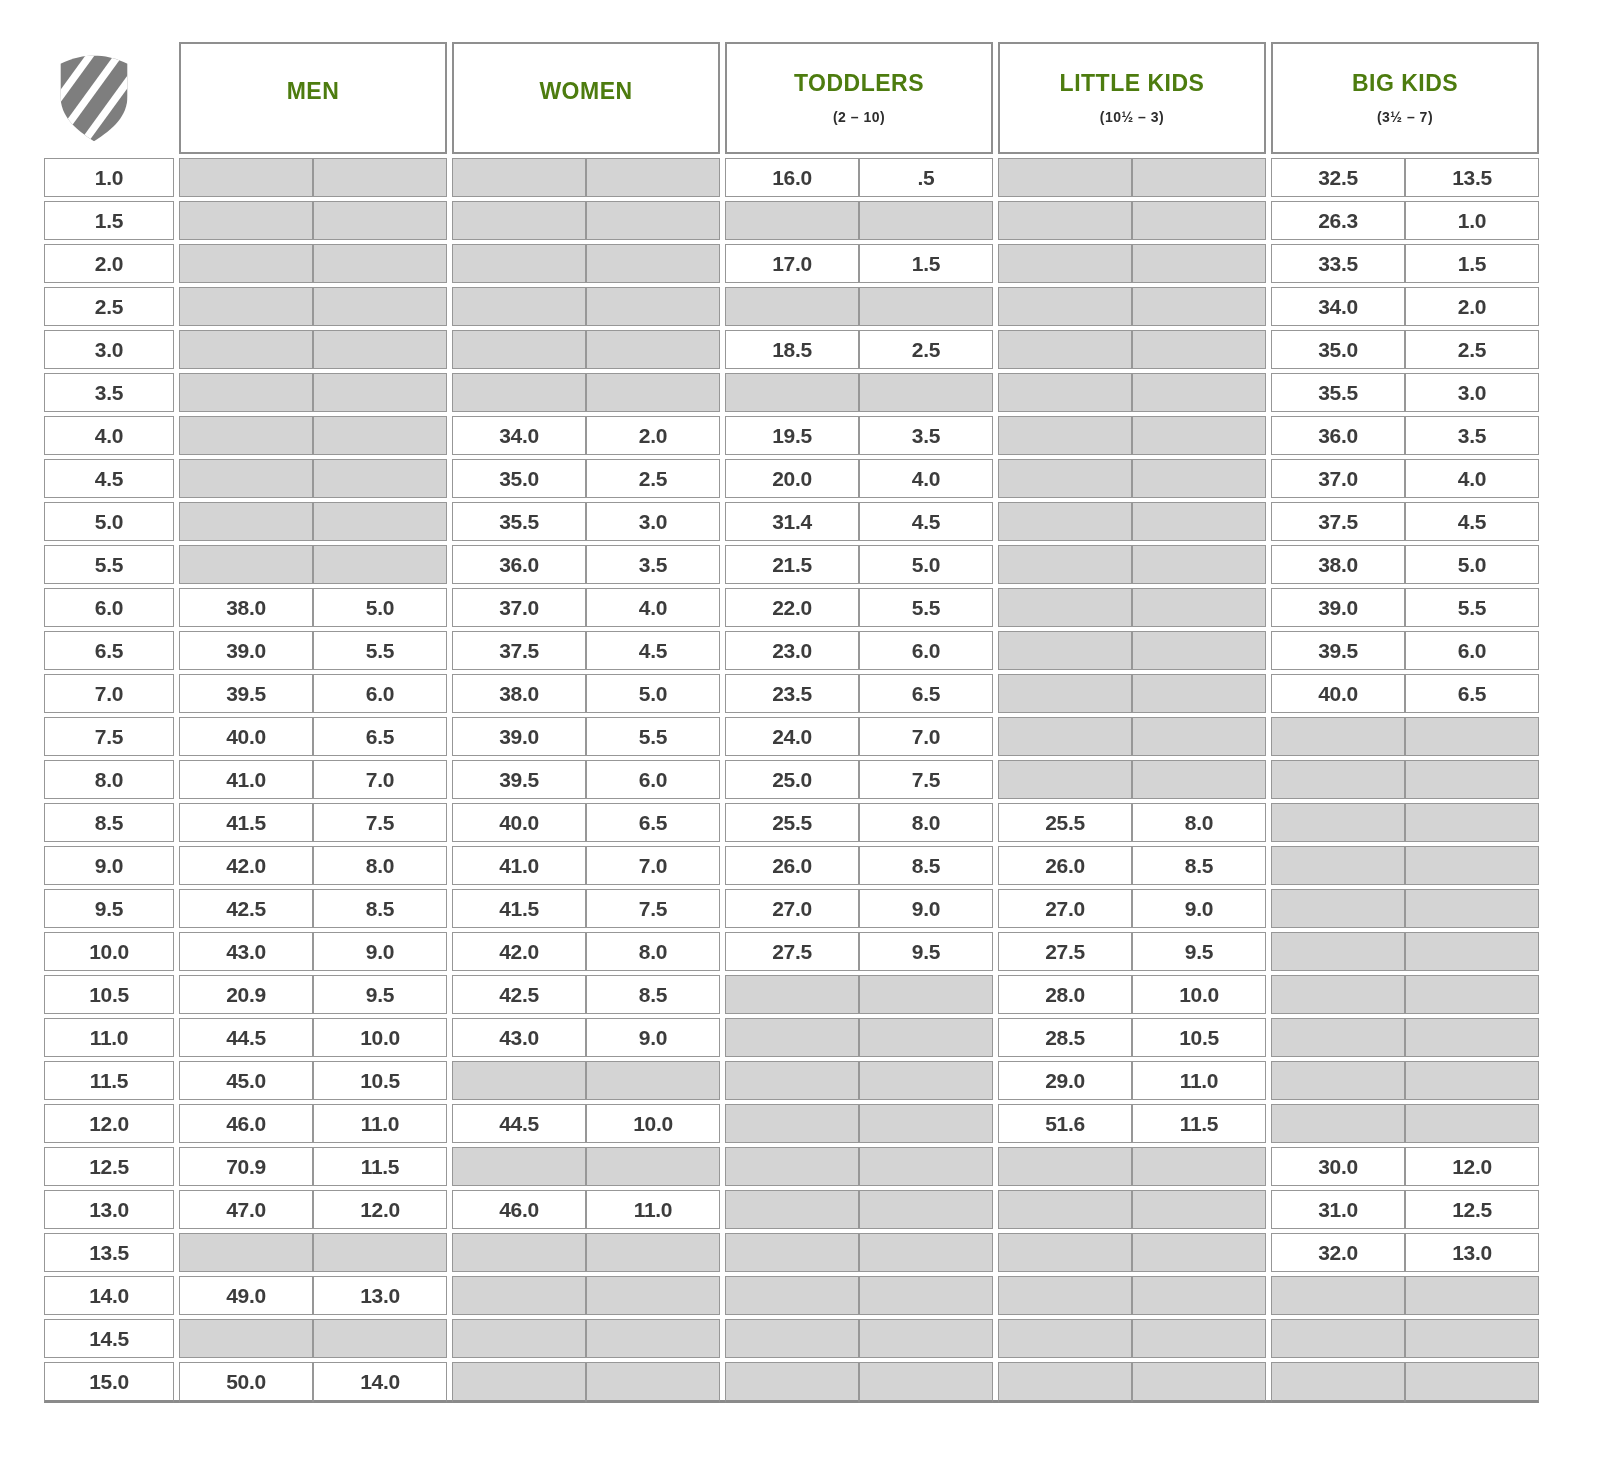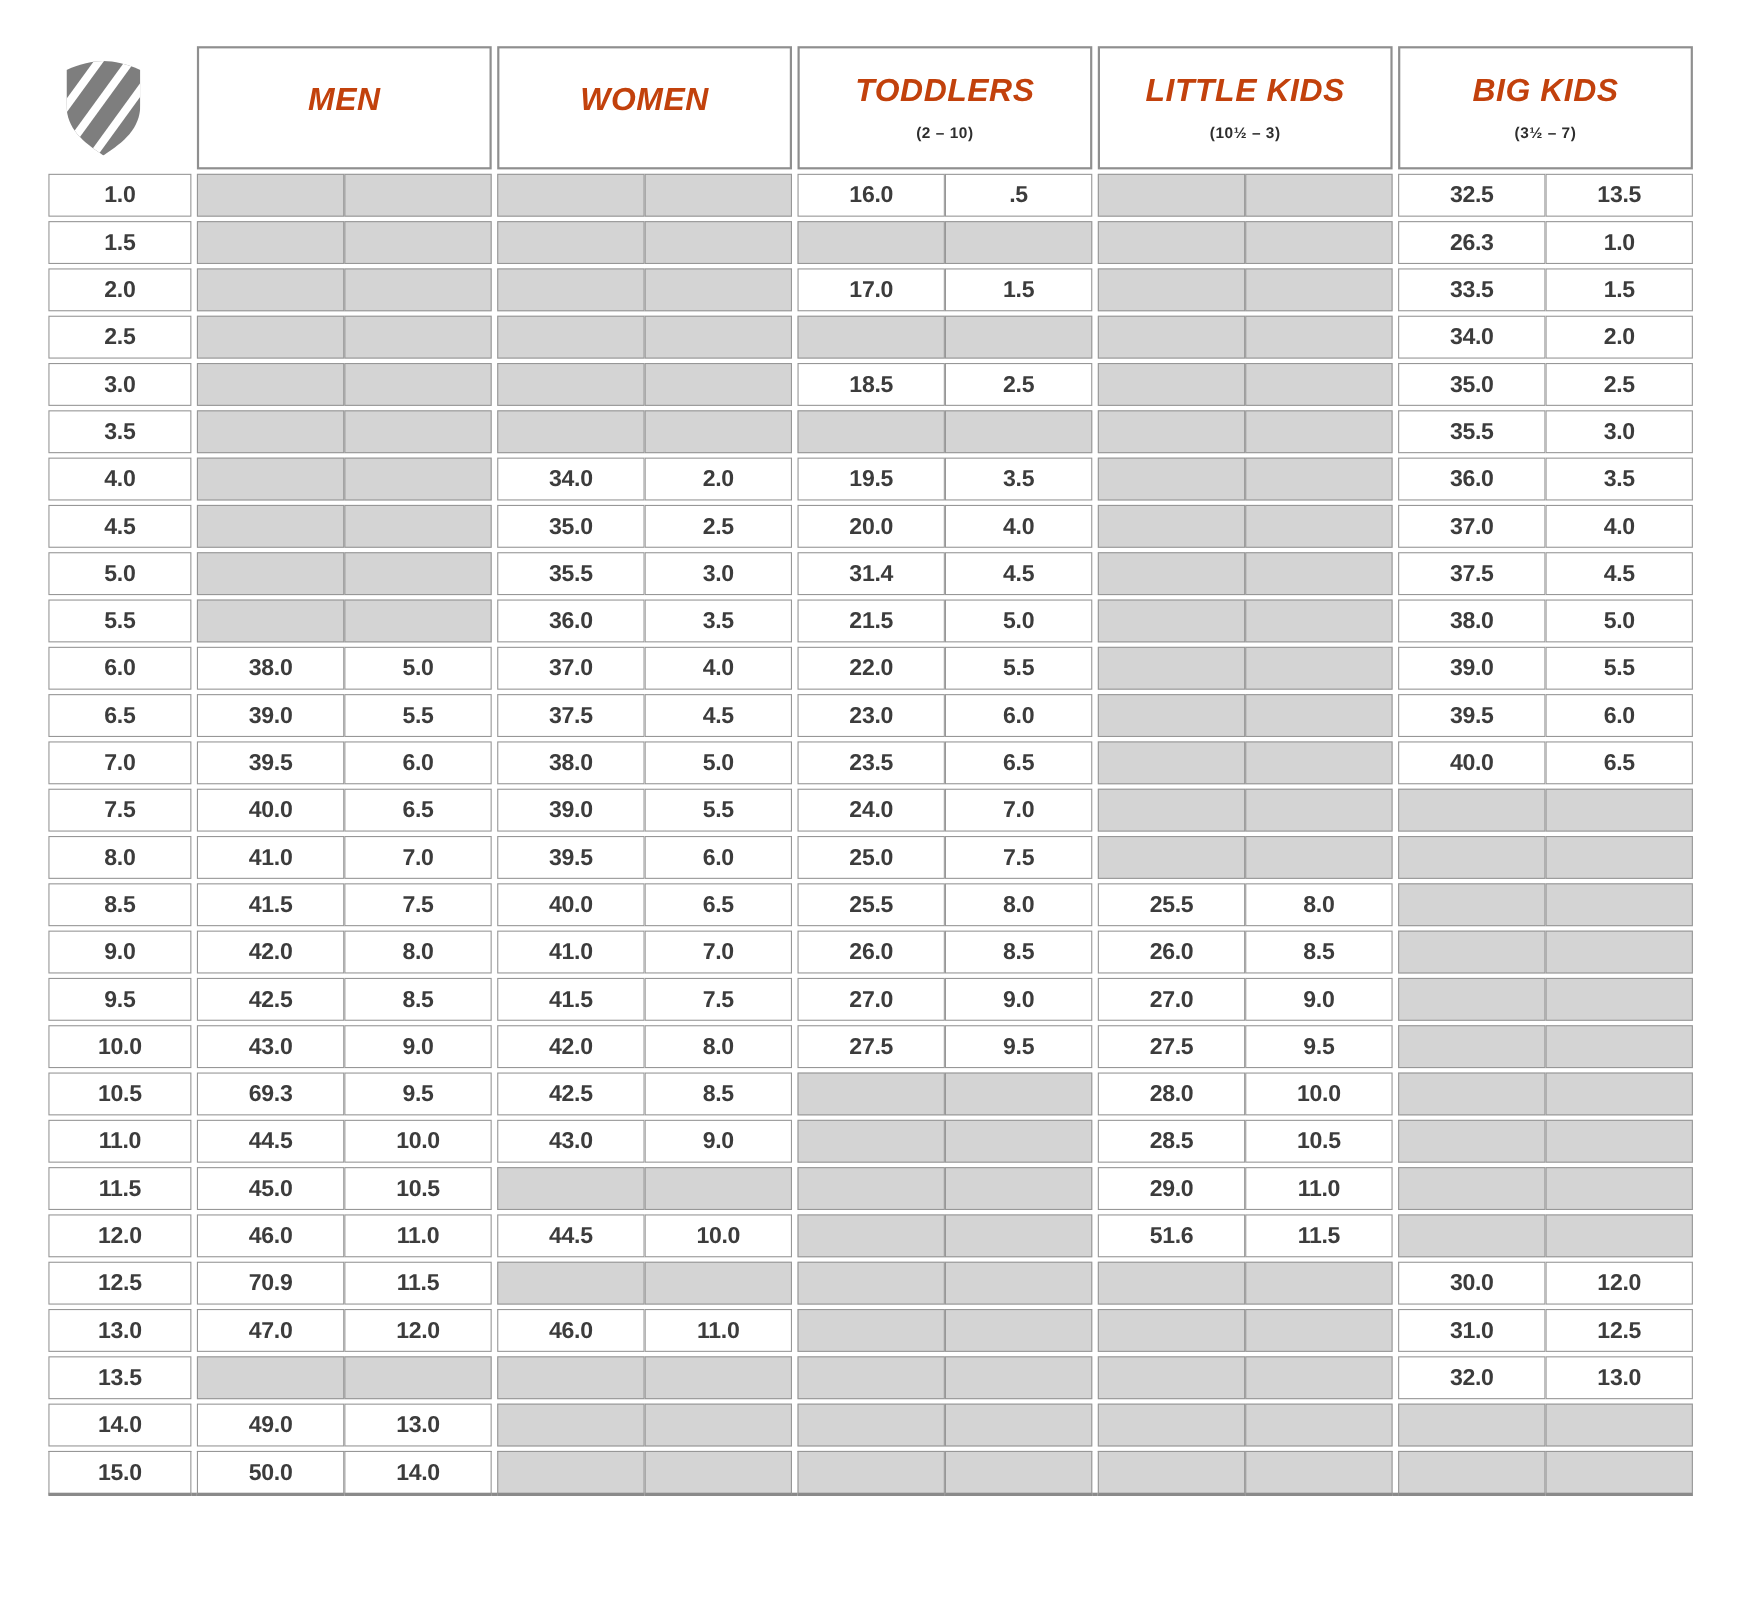--- a/index.html
+++ b/index.html
@@ -49,26 +49,25 @@
   
   .gbox {
     border: 2px solid #8f8f8f;
     background: #ffffff;
     height: 108px;
     text-align: center;
     vertical-align: middle;
     padding: 0;
   }
   .glabel {
-    font-size: 29px;
+    font-size: 23px;
     font-weight: 800;
-    color: #c2410c;
+    color: #4d7c0f;
     letter-spacing: 0.5px;
     line-height: 1.05;
-    font-style: italic;
   }
   .gsub {
     font-size: 14px;
     font-weight: 700;
     color: #2e2e2e;
     margin-top: 13px;
     letter-spacing: 0.5px;
   }
 
   
@@ -494,21 +493,21 @@
           <td class="sp"></td>
           <td class="cell">27.5</td>
           <td class="cell">9.5</td>
           <td class="sp"></td>
           <td class="cell empty"></td>
           <td class="cell empty"></td>
         </tr>
         <tr>
           <td class="cell">10.5</td>
           <td class="sp"></td>
-          <td class="cell">69.3</td>
+          <td class="cell">20.9</td>
           <td class="cell">9.5</td>
           <td class="sp"></td>
           <td class="cell">42.5</td>
           <td class="cell">8.5</td>
           <td class="sp"></td>
           <td class="cell empty"></td>
           <td class="cell empty"></td>
           <td class="sp"></td>
           <td class="cell">28.0</td>
           <td class="cell">10.0</td>
@@ -622,20 +621,38 @@
           <td class="cell empty"></td>
           <td class="sp"></td>
           <td class="cell">32.0</td>
           <td class="cell">13.0</td>
         </tr>
         <tr>
           <td class="cell">14.0</td>
           <td class="sp"></td>
           <td class="cell">49.0</td>
           <td class="cell">13.0</td>
+          <td class="sp"></td>
+          <td class="cell empty"></td>
+          <td class="cell empty"></td>
+          <td class="sp"></td>
+          <td class="cell empty"></td>
+          <td class="cell empty"></td>
+          <td class="sp"></td>
+          <td class="cell empty"></td>
+          <td class="cell empty"></td>
+          <td class="sp"></td>
+          <td class="cell empty"></td>
+          <td class="cell empty"></td>
+        </tr>
+        <tr>
+          <td class="cell">14.5</td>
+          <td class="sp"></td>
+          <td class="cell empty"></td>
+          <td class="cell empty"></td>
           <td class="sp"></td>
           <td class="cell empty"></td>
           <td class="cell empty"></td>
           <td class="sp"></td>
           <td class="cell empty"></td>
           <td class="cell empty"></td>
           <td class="sp"></td>
           <td class="cell empty"></td>
           <td class="cell empty"></td>
           <td class="sp"></td>

